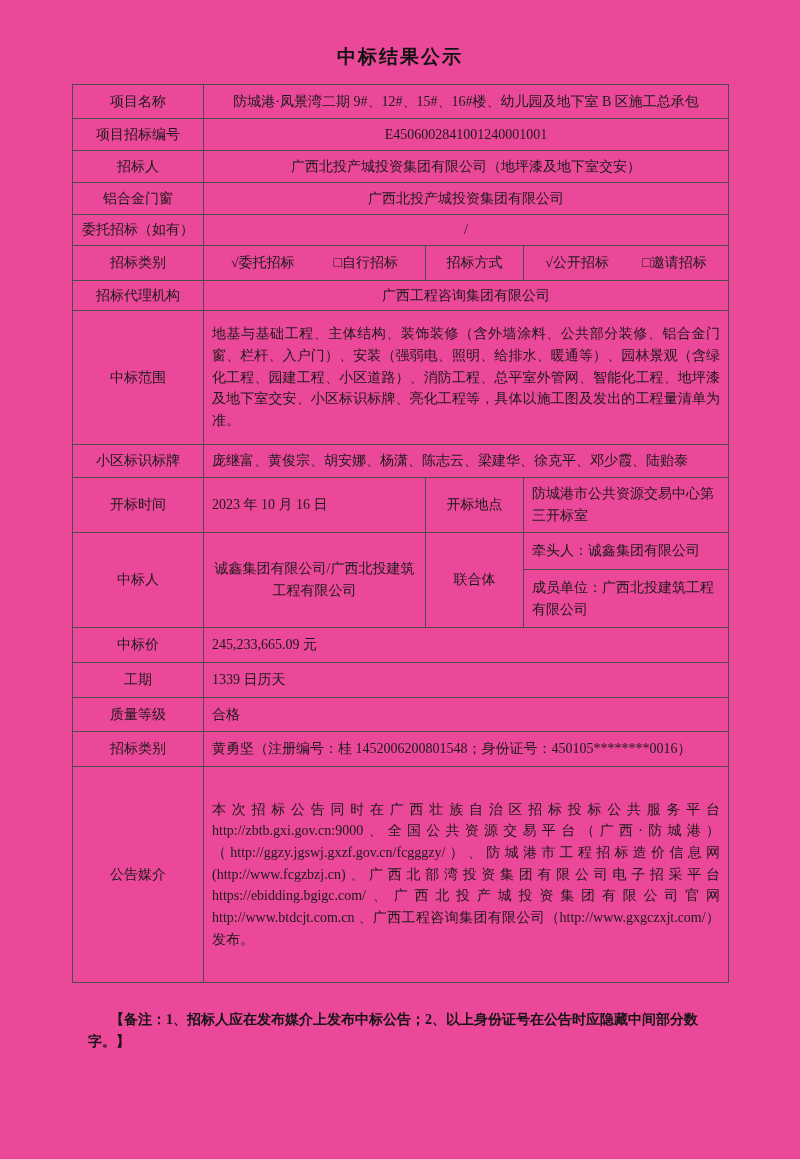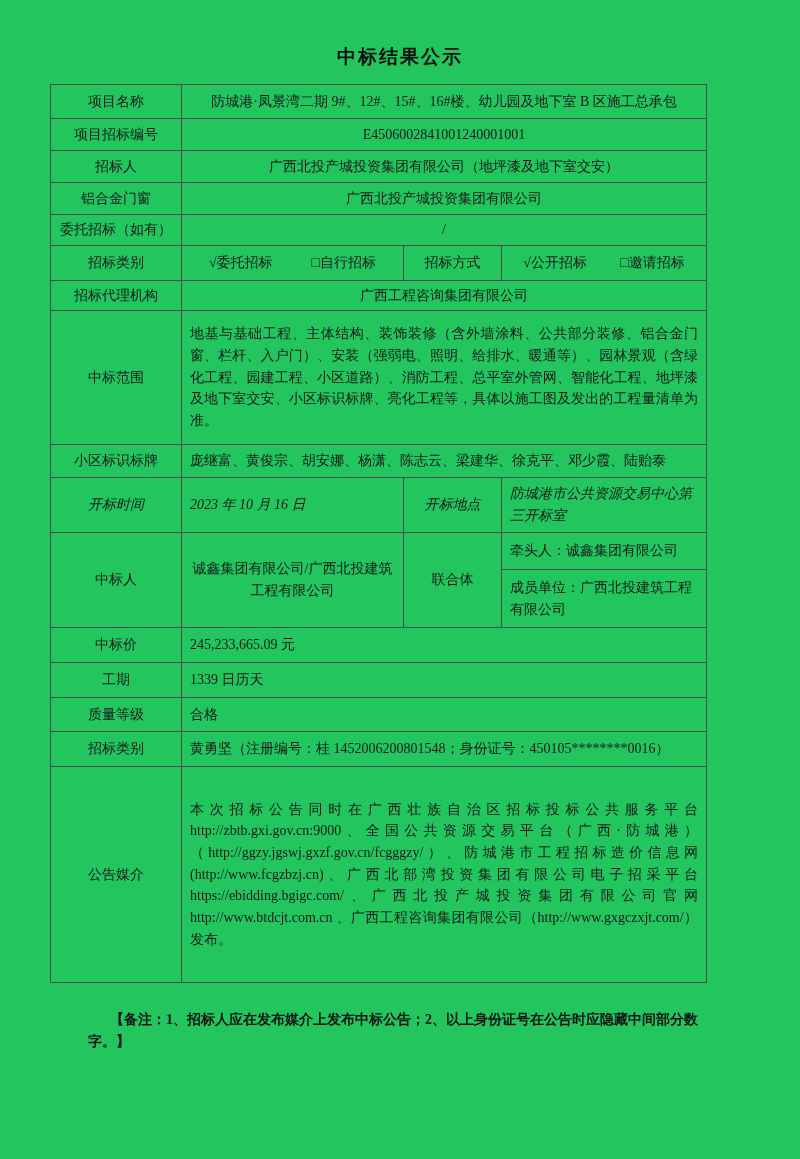--- a/index.html
+++ b/index.html
@@ -2,32 +2,32 @@
 <html><head>
 <meta charset="utf-8">
 <style>
   * { margin:0; padding:0; box-sizing:border-box; }
   html,body { background:#ffffff; }
   body {
     width:800px; height:1159px;
     font-family:"Liberation Serif","DejaVu Serif",serif;
     color:#1a1a1a;
   }
-  .page { position:relative; width:800px; height:1159px; overflow:hidden; background:#22c55e; }
+  .page { position:relative; width:800px; height:1159px; overflow:hidden; background:#ec4899; }
 
   .doc-title {
     margin-top:44px; margin-bottom:14px;
     text-align:center;
     font-family:"Liberation Sans","DejaVu Sans",sans-serif;
     font-weight:700; font-size:19px; letter-spacing:2px;
     color:#111;
   }
 
   table.grid {
-    margin-left:50px;
+    margin-left:72px;
     width:656px;
     border-collapse:collapse;
     table-layout:fixed;
   }
   table.grid td {
     border:1px solid #4b4b4b;
     font-size:14px;
     vertical-align:middle;
     padding:2px 8px;
     line-height:1.55;
@@ -40,21 +40,21 @@
   
   tr.r-name   { height:34px; }
   tr.r-no     { height:32px; }
   tr.r-tender { height:32px; }
   tr.r-build  { height:32px; }
   tr.r-agentc { height:31px; }
   tr.r-cat    { height:35px; }
   tr.r-agency { height:30px; }
   tr.r-scope  { height:134px; }
   tr.r-comm   { height:33px; }
-  tr.r-open   { height:55px;font-style:italic; }
+  tr.r-open   { height:55px; }
   tr.r-win-a  { height:37px; }
   tr.r-win-b  { height:58px; }
   tr.r-price  { height:35px; }
   tr.r-dur    { height:35px; }
   tr.r-qual   { height:34px; }
   tr.r-mgr    { height:35px; }
   tr.r-media  { height:216px; }
 
   .checkrow { display:flex; justify-content:space-evenly; align-items:center; width:100%;gap:20px; }
 

